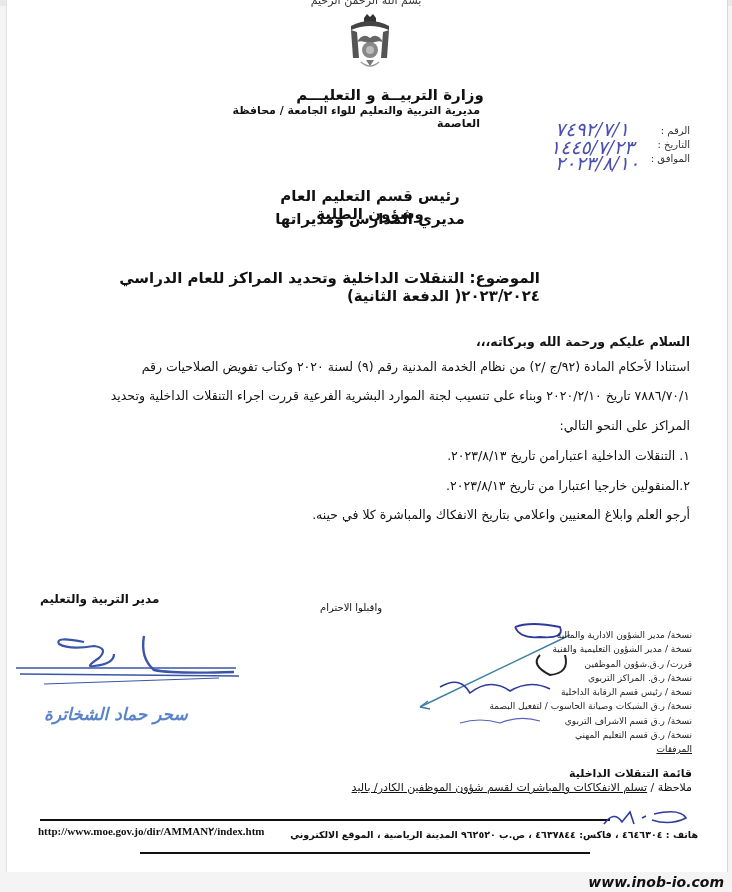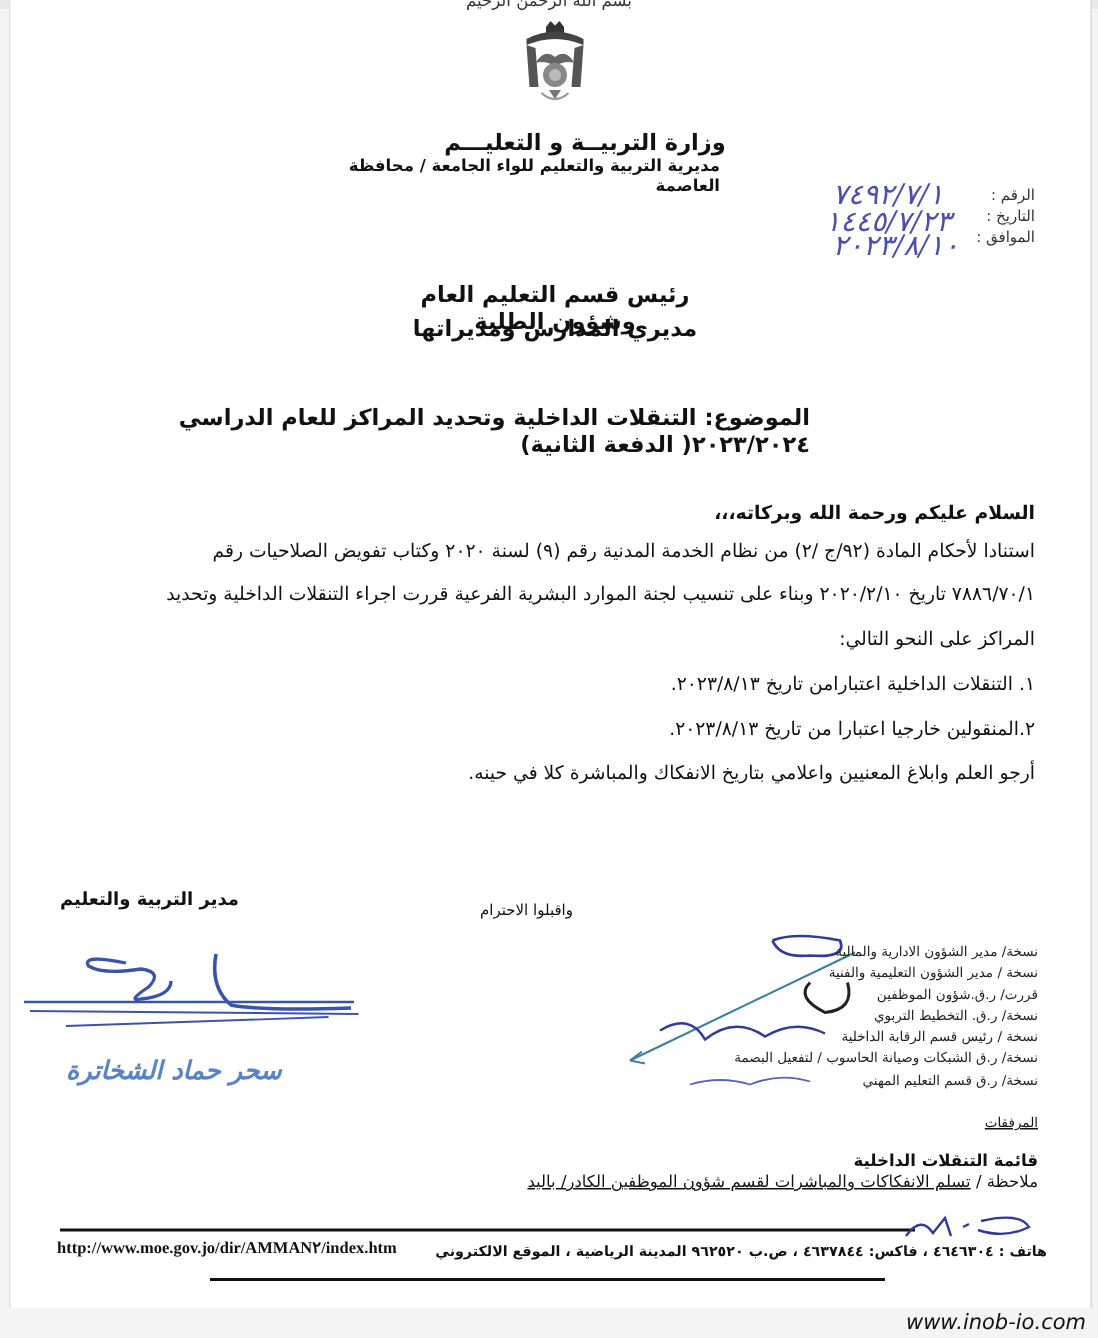--- a/index.html
+++ b/index.html
@@ -25,21 +25,21 @@
   .sig-name { left:44px; top:704px; font-size:17px; font-weight:bold; color:#5a84c9; font-style:italic; }
   .copies { right:40px; top:628px; font-size:9px; line-height:14.3px; text-align:right; color:#222; }
   .attach-label { right:40px; top:744px; font-size:9px; text-decoration:underline; }
   .attach-item { right:40px; top:767px; font-size:11px; font-weight:bold; }
   .note { right:40px; top:781px; font-size:11px; font-weight:normal; }
   .note u { text-decoration:underline; }
   .rule { background:#111; height:1.5px; }
   .footer { left:38px; top:825px; width:660px; font-size:9.5px; font-weight:bold; }
   .footer .url { position:absolute; left:0; top:0; font-family:"Liberation Serif", serif; font-size:11px; }
   .footer .contact { position:absolute; right:0; top:4px; direction:rtl; }
-  .watermark { right:8px; bottom:2px; font-size:14px; font-weight:normal; font-style:italic; color:#111; }
+  .watermark { right:8px; bottom:2px; font-size:14px; font-weight:bold; font-style:italic; color:#111; }
   svg { overflow:visible; }
 </style>
 </head>
 <body>
 
 <div class="topstrip"></div>
 <div class="page"></div>
 
 <div class="abs basmala rtl">بسم الله الرحمن الرحيم</div>
 
@@ -105,23 +105,24 @@
     <path d="M160 40 Q150 50 170 60 Q190 58 185 40" stroke="#222" fill="none" stroke-width="2"></path>
     <path d="M60 72 Q80 60 90 78 Q110 62 130 76 Q150 64 170 74" stroke="#2e3b9a" fill="none" stroke-width="1.6"></path>
     <path d="M80 108 Q100 102 120 108 Q140 100 160 106" stroke="#5a62c0" fill="none" stroke-width="1.2"></path>
   </svg>
 </div>
 
 <div class="abs copies rtl">
   <div>نسخة/ مدير الشؤون الادارية والمالية</div>
   <div>نسخة / مدير الشؤون التعليمية والفنية</div>
   <div>قررت/ ر.ق.شؤون الموظفين</div>
-  <div>نسخة/ ر.ق. التخطيط التربوي</div>
+  <div>نسخة/ ر.ق. المراكز التربوي</div>
   <div>نسخة / رئيس قسم الرقابة الداخلية</div>
   <div>نسخة/ ر.ق الشبكات وصيانة الحاسوب / لتفعيل البصمة</div>
+  <div>نسخة/ ر.ق قسم الاشراف التربوي</div>
   <div>نسخة/ ر.ق قسم التعليم المهني</div>
 </div>
 
 <div class="abs attach-label rtl">المرفقات</div>
 <div class="abs attach-item rtl">قائمة التنقلات الداخلية</div>
 <div class="abs note rtl">
   <span>ملاحظة / </span><u>تسلم الانفكاكات والمباشرات لقسم شؤون الموظفين الكادر/ باليد</u>
 </div>
 
 <div class="abs rule" style="left:40px; top:819px; width:570px;"></div>

